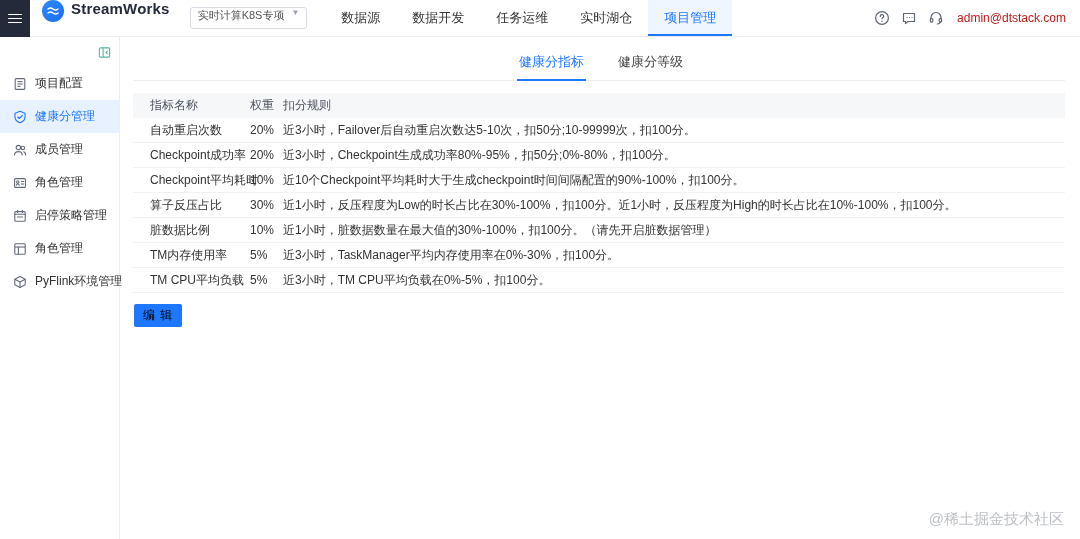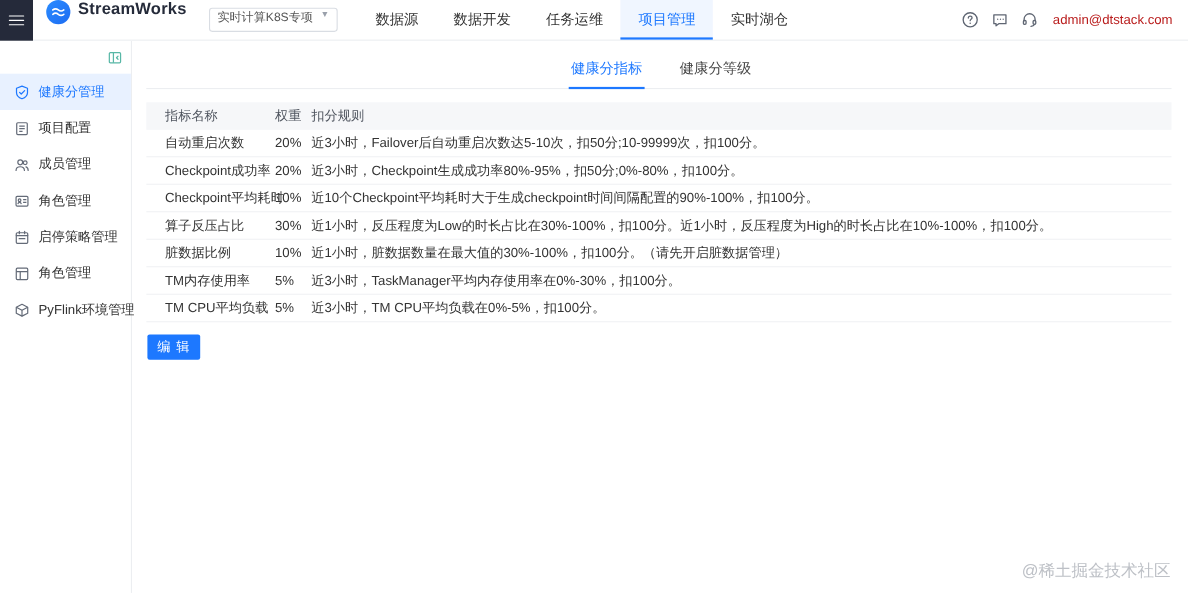--- a/index.html
+++ b/index.html
@@ -87,21 +87,21 @@
     align-items: center; min-height: 25px;
     font-size: 12px; color: #333;
   }
   .trow .c1 { padding-left: 17px; white-space: nowrap; }
   .trow .c2, .trow .c3 { white-space: nowrap; overflow: hidden; text-overflow: ellipsis; }
   .thead { background: #f6f7f9; color: #4e545e; font-weight: 500; min-height: 25px; }
   .tbody .trow { border-bottom: 1px solid #f1f2f4; cursor: default; }
 
   .edit-btn {
     margin-top: 11px; margin-left: 1px; display: inline-block;
-    background: #1d78ff; color: #ffffff; border: none; border-radius: 2px;
+    background: #1d78ff; color: #000000; border: none; border-radius: 2px;
     font-size: 12px; padding: 3px 9px; cursor: pointer;
     font-family: inherit; letter-spacing: 1px;
   }
 
   .watermark {
     position: absolute; right: 16px; bottom: 10px;
     font-size: 15px; color: #bdc0c6; z-index: 20; pointer-events: none;
   }
 </style>
 </head>
@@ -134,25 +134,25 @@
   <div class="topnav">
     <div class="topnav-item">
         <span>数据源</span>
       </div>
     <div class="topnav-item">
         <span>数据开发</span>
       </div>
     <div class="topnav-item">
         <span>任务运维</span>
       </div>
+    <div class="topnav-item">
+        <span>实时湖仓</span>
+      </div>
     <div class="topnav-item active">
         <span>项目管理</span>
-      </div>
-    <div class="topnav-item">
-        <span>实时湖仓</span>
       </div>
   </div>
 
   <div class="header-right">
     <span class="hicon">
       <svg width="16" height="16" viewBox="0 0 16 16" fill="none" stroke="#5f6673" stroke-width="1.2">
         <circle cx="8" cy="8" r="6.4"></circle>
           <path d="M6.3 6.4 q0-1.8 1.7-1.8 t1.7 1.6 q0 1-1.1 1.5 q-.6.3-.6 1.1" stroke-linecap="round"></path>
           <circle cx="8" cy="11.2" r=".7" fill="#5f6673" stroke="none"></circle>
       </svg>
@@ -182,40 +182,40 @@
     <span style="display:inline-flex;">
       <svg width="13" height="13" viewBox="0 0 14 14" fill="none" stroke="#58b7a6" stroke-width="1.2">
         <rect x="1.5" y="2" width="11" height="10" rx="1"></rect>
           <line x1="5.5" y1="2" x2="5.5" y2="12"></line>
           <path d="M10 5.5 L8.5 7 L10 8.5" stroke-linecap="round" stroke-linejoin="round"></path>
       </svg>
     </span>
   </div>
   <div class="menu">
 
-    <div class="menu-item active">
-      <span class="mi">
-        <svg width="14" height="14" viewBox="0 0 14 14" fill="none" stroke-width="1.1" stroke-linejoin="round">
-            <path d="M7 1.3 L12 3.2 V7 c0 3-2.3 4.8-5 5.8 C4.3 11.8 2 10 2 7 V3.2 z"></path>
-            <path d="M4.8 7 l1.5 1.5 L9.4 5.4" stroke-linecap="round"></path>
-          </svg>
-      </span>
-      <span>健康分管理</span>
-    </div>
-
     <div class="menu-item">
       <span class="mi">
         <svg width="14" height="14" viewBox="0 0 14 14" fill="none" stroke-width="1.1">
             <rect x="2.2" y="1.6" width="9.6" height="10.8" rx="1"></rect>
             <line x1="4.5" y1="4.6" x2="9.5" y2="4.6"></line>
             <line x1="4.5" y1="7" x2="9.5" y2="7"></line>
             <line x1="4.5" y1="9.4" x2="7.5" y2="9.4"></line>
           </svg>
       </span>
       <span>项目配置</span>
+    </div>
+
+    <div class="menu-item active">
+      <span class="mi">
+        <svg width="14" height="14" viewBox="0 0 14 14" fill="none" stroke-width="1.1" stroke-linejoin="round">
+            <path d="M7 1.3 L12 3.2 V7 c0 3-2.3 4.8-5 5.8 C4.3 11.8 2 10 2 7 V3.2 z"></path>
+            <path d="M4.8 7 l1.5 1.5 L9.4 5.4" stroke-linecap="round"></path>
+          </svg>
+      </span>
+      <span>健康分管理</span>
     </div>
 
     <div class="menu-item">
       <span class="mi">
         <svg width="14" height="14" viewBox="0 0 14 14" fill="none" stroke-width="1.1" stroke-linecap="round">
             <circle cx="5.4" cy="4.6" r="2.2"></circle>
             <path d="M1.6 12 q0-3.4 3.8-3.4 t3.8 3.4"></path>
             <circle cx="9.9" cy="4.9" r="1.7"></circle>
             <path d="M10.6 8.7 q2 .5 2 3.3"></path>
           </svg>

